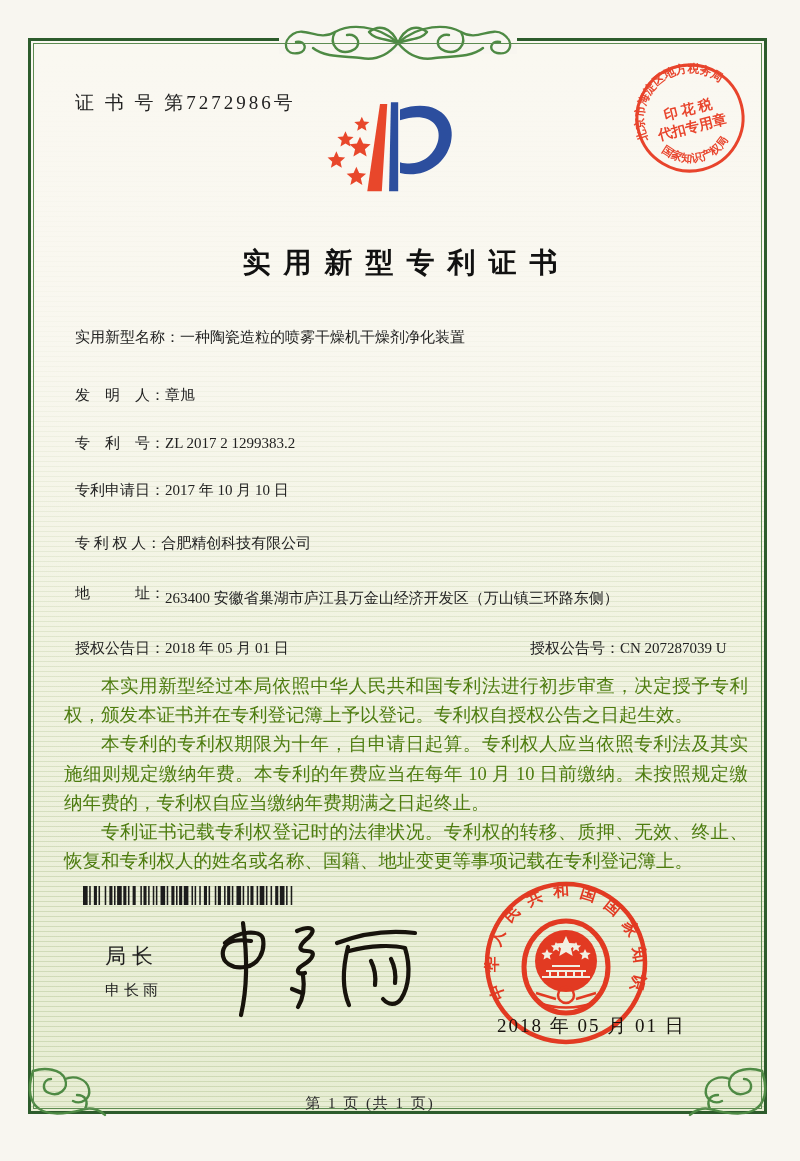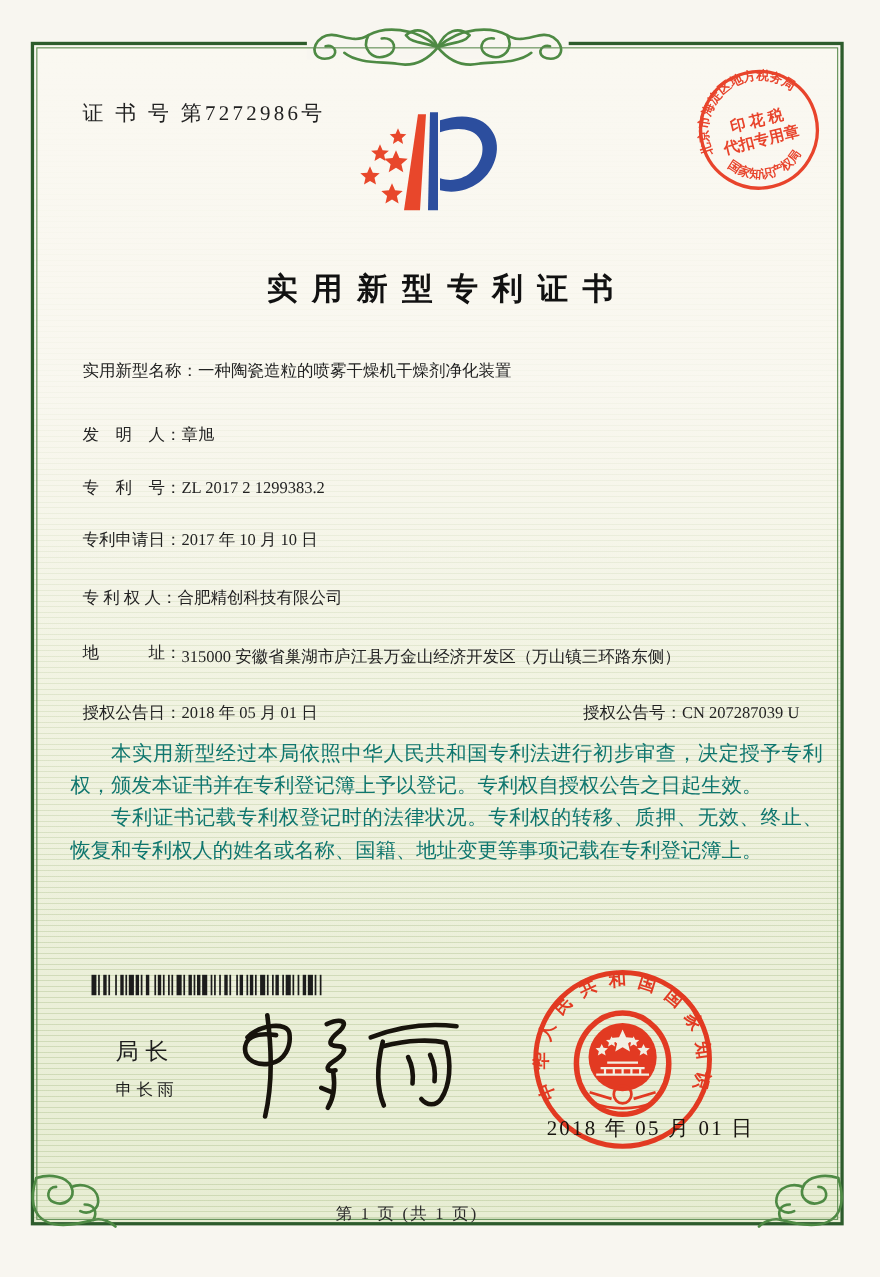--- a/index.html
+++ b/index.html
@@ -31,21 +31,21 @@
     position:absolute;left:0;top:205px;width:100%;text-align:center;
     font-size:28px;font-weight:bold;letter-spacing:13px;color:#111;text-indent:13px;margin-top:39px;
   }
   .row{position:absolute;left:75px;font-size:15px;color:#222;}
   .flabel{color:#222;}
   .fvalue{color:#222;}
   .addr-val{display:inline-block;vertical-align:top;width:500px;line-height:29px;}
   .grant-right{position:absolute;left:455px;top:0;white-space:nowrap;}
   .paras{
     position:absolute;left:64px;top:672px;width:684px;
-    font-size:18.5px;line-height:29.2px;text-align:justify;color:#0f766e;
+    font-size:18.5px;line-height:29.2px;text-align:justify;color:#4d7c0f;
   }
   .paras p{margin:0;text-indent:2em;}
   .barcode{position:absolute;left:83px;top:886px;}
   .official-title{position:absolute;left:105px;top:942px;font-size:21px;letter-spacing:6px;color:#1d1d1d;}
   .official-name{position:absolute;left:105px;top:981px;font-size:15px;letter-spacing:4px;color:#1d1d1d;}
   .signature{position:absolute;left:195px;top:913px;}
   .seal-big{position:absolute;left:480px;top:877px;}
   .seal-date{position:absolute;left:497px;top:1013px;font-size:19px;letter-spacing:2px;color:#17140f;}
   .footer{position:absolute;left:0;top:1076px;width:740px;text-align:center;font-size:15px;color:#2a2a2a;letter-spacing:2px;margin-top:18px;}
   .tax-stamp{position:absolute;left:628px;top:56px;}
@@ -131,31 +131,32 @@
 <div class="row" style="top:434px">
   <span class="flabel">专　利　号：</span><span class="fvalue">ZL 2017 2 1299383.2</span>
 </div>
 <div class="row" style="top:481px">
   <span class="flabel">专利申请日：</span><span class="fvalue">2017 年 10 月 10 日</span>
 </div>
 <div class="row" style="top:534px">
   <span class="flabel">专 利 权 人：</span><span class="fvalue">合肥精创科技有限公司</span>
 </div>
 <div class="row" style="top:584px">
-  <span class="flabel">地　　　址：</span><span class="fvalue addr-val">315000 安徽省巢湖市庐江县万金山经济开发区（万山镇三环路东侧）</span>
+  <span class="flabel">地　　　址：</span><span class="fvalue addr-val">263400 安徽省巢湖市庐江县万金山经济开发区（万山镇三环路东侧）</span>
 </div>
 <div class="row" style="top:639px;width:673px">
   <span class="flabel">授权公告日：</span><span class="fvalue">2018 年 05 月 01 日</span>
   <span class="grant-right">
     <span class="flabel">授权公告号：</span><span class="fvalue">CN 207287039 U</span>
   </span>
 </div>
 
 <div class="paras">
   <p>本实用新型经过本局依照中华人民共和国专利法进行初步审查，决定授予专利权，颁发本证书并在专利登记簿上予以登记。专利权自授权公告之日起生效。</p>
+  <p>本专利的专利权期限为十年，自申请日起算。专利权人应当依照专利法及其实施细则规定缴纳年费。本专利的年费应当在每年 10 月 10 日前缴纳。未按照规定缴纳年费的，专利权自应当缴纳年费期满之日起终止。</p>
   <p>专利证书记载专利权登记时的法律状况。专利权的转移、质押、无效、终止、恢复和专利权人的姓名或名称、国籍、地址变更等事项记载在专利登记簿上。</p>
 </div>
 
 <svg class="barcode" id="barcode-svg" width="216" height="19" viewBox="0 0 216 19">
     <rect x="0.00" y="0" width="4.65" height="19" fill="#1c1c1c"></rect>
     <rect x="6.20" y="0" width="1.55" height="19" fill="#1c1c1c"></rect>
     <rect x="10.85" y="0" width="3.10" height="19" fill="#1c1c1c"></rect>
     <rect x="15.50" y="0" width="1.55" height="19" fill="#1c1c1c"></rect>
     <rect x="21.70" y="0" width="1.55" height="19" fill="#1c1c1c"></rect>
     <rect x="26.35" y="0" width="3.10" height="19" fill="#1c1c1c"></rect>

